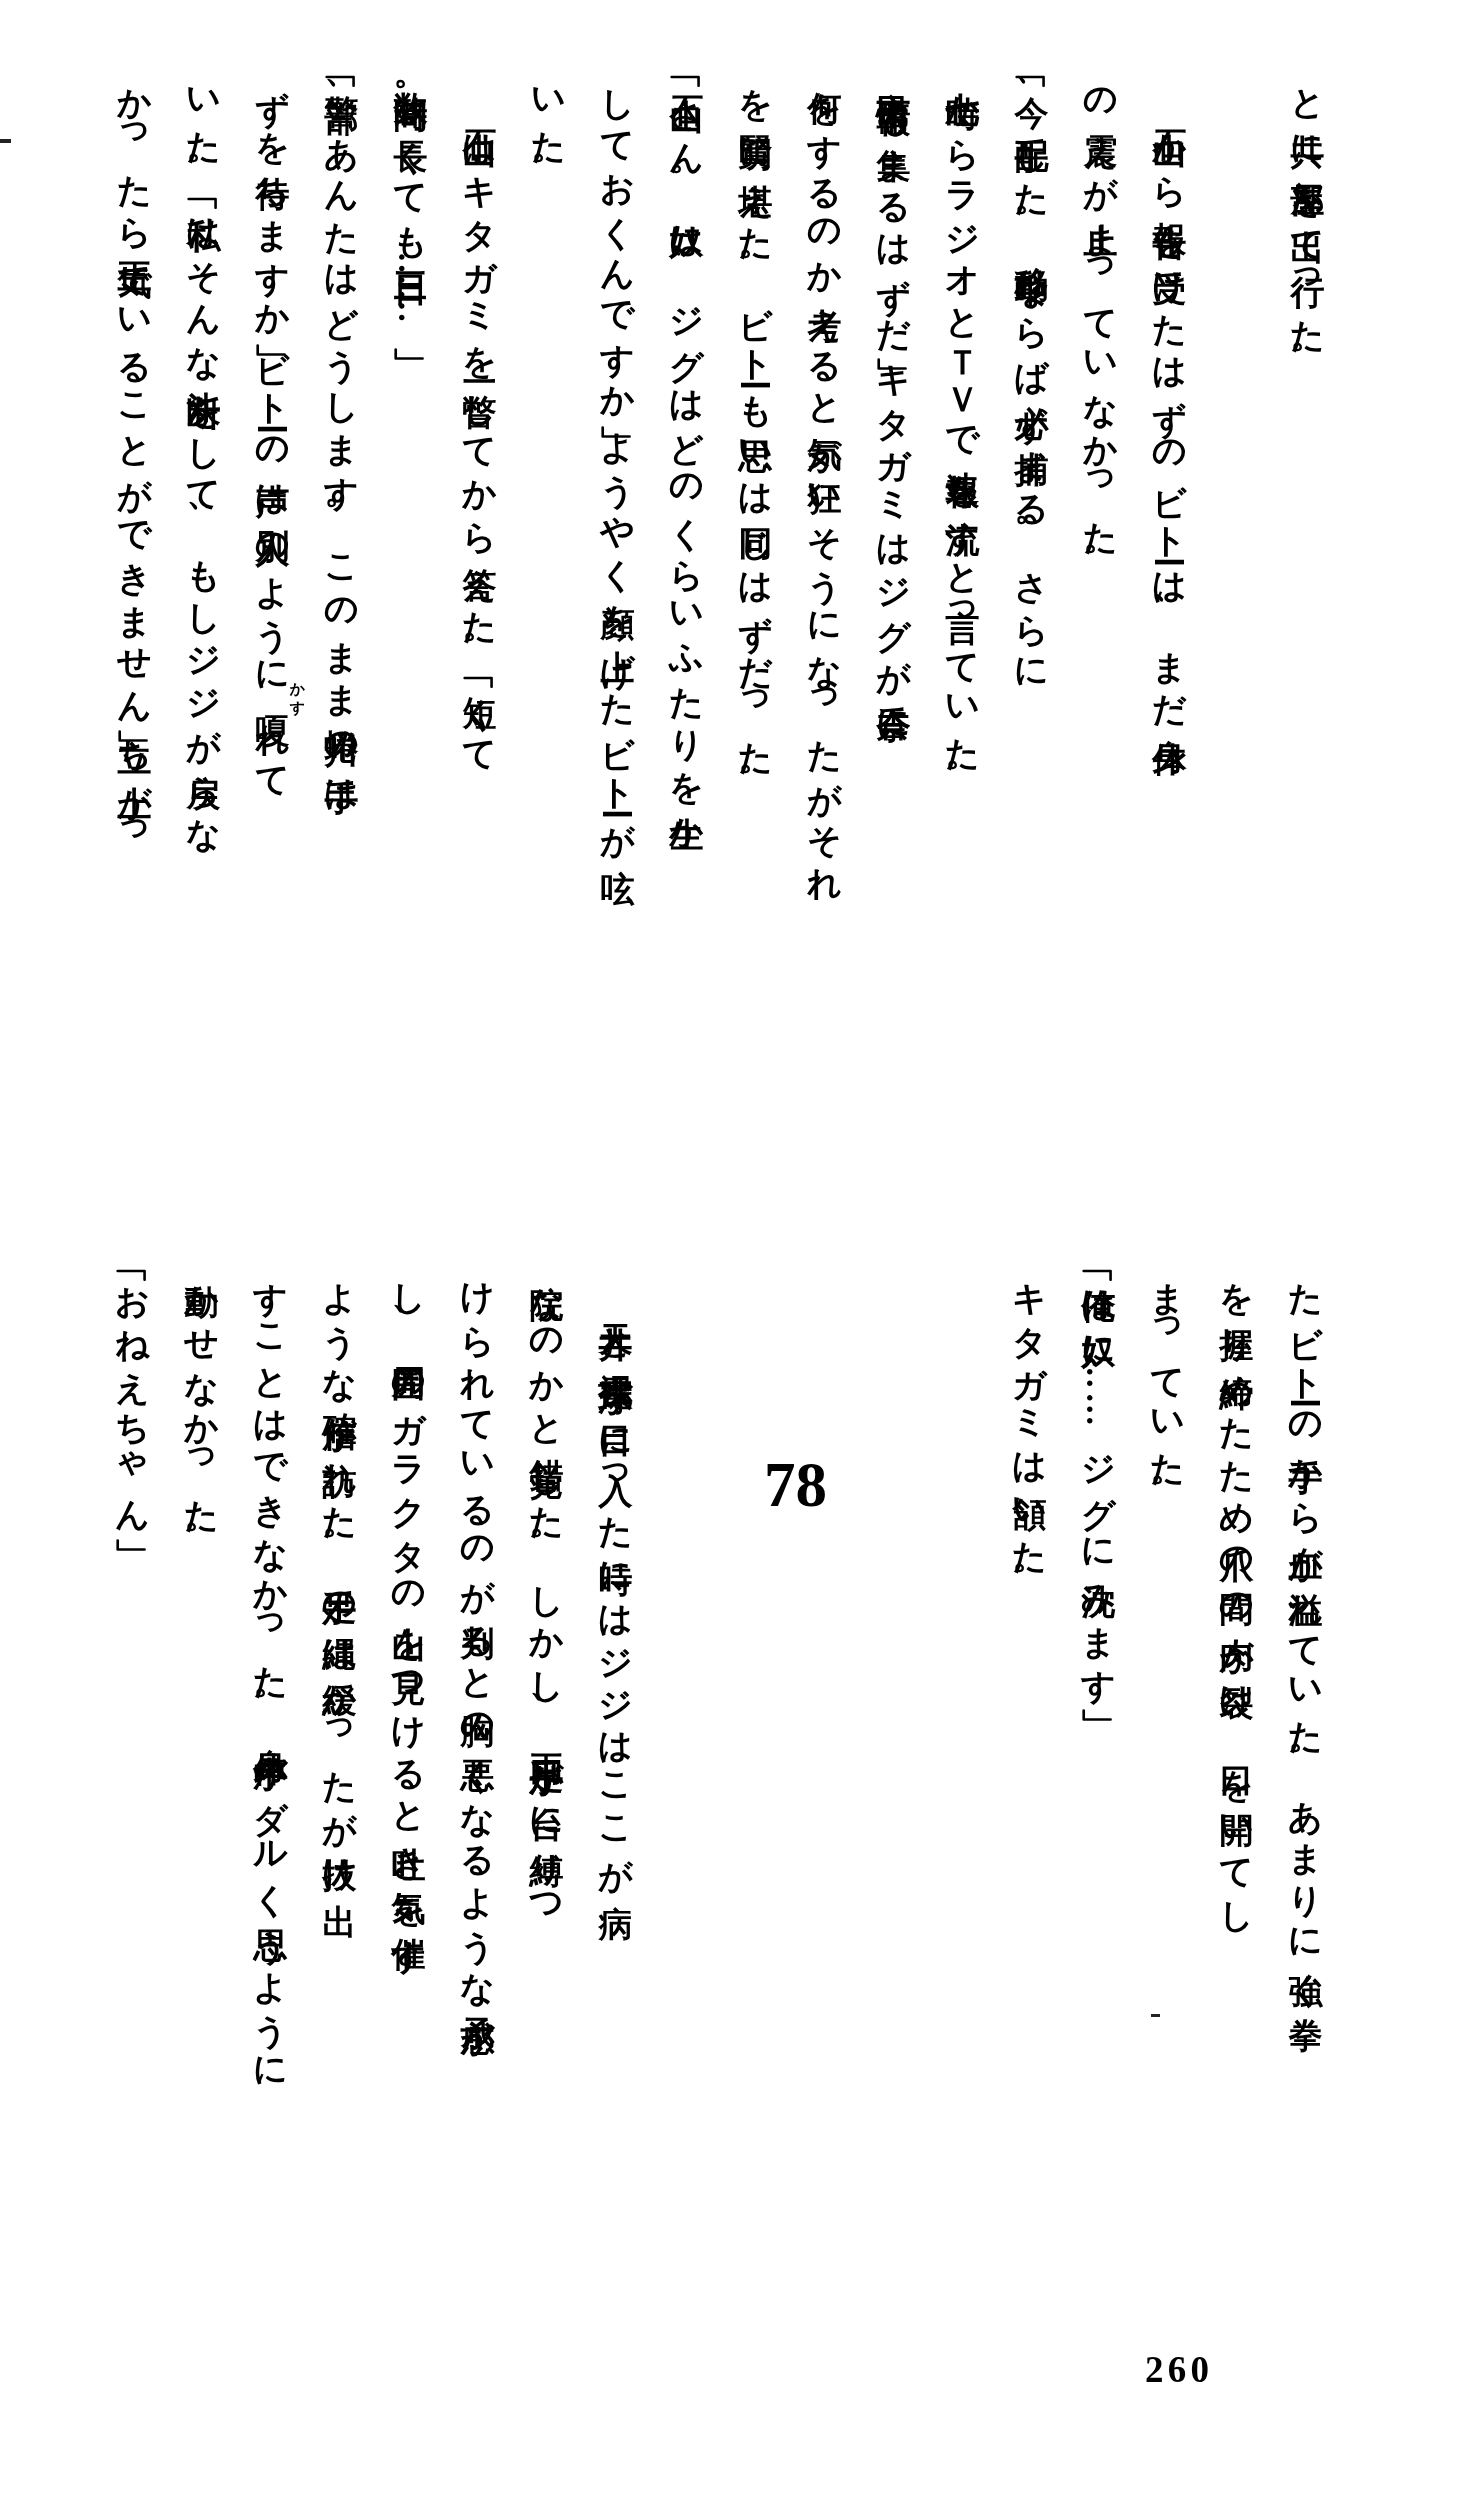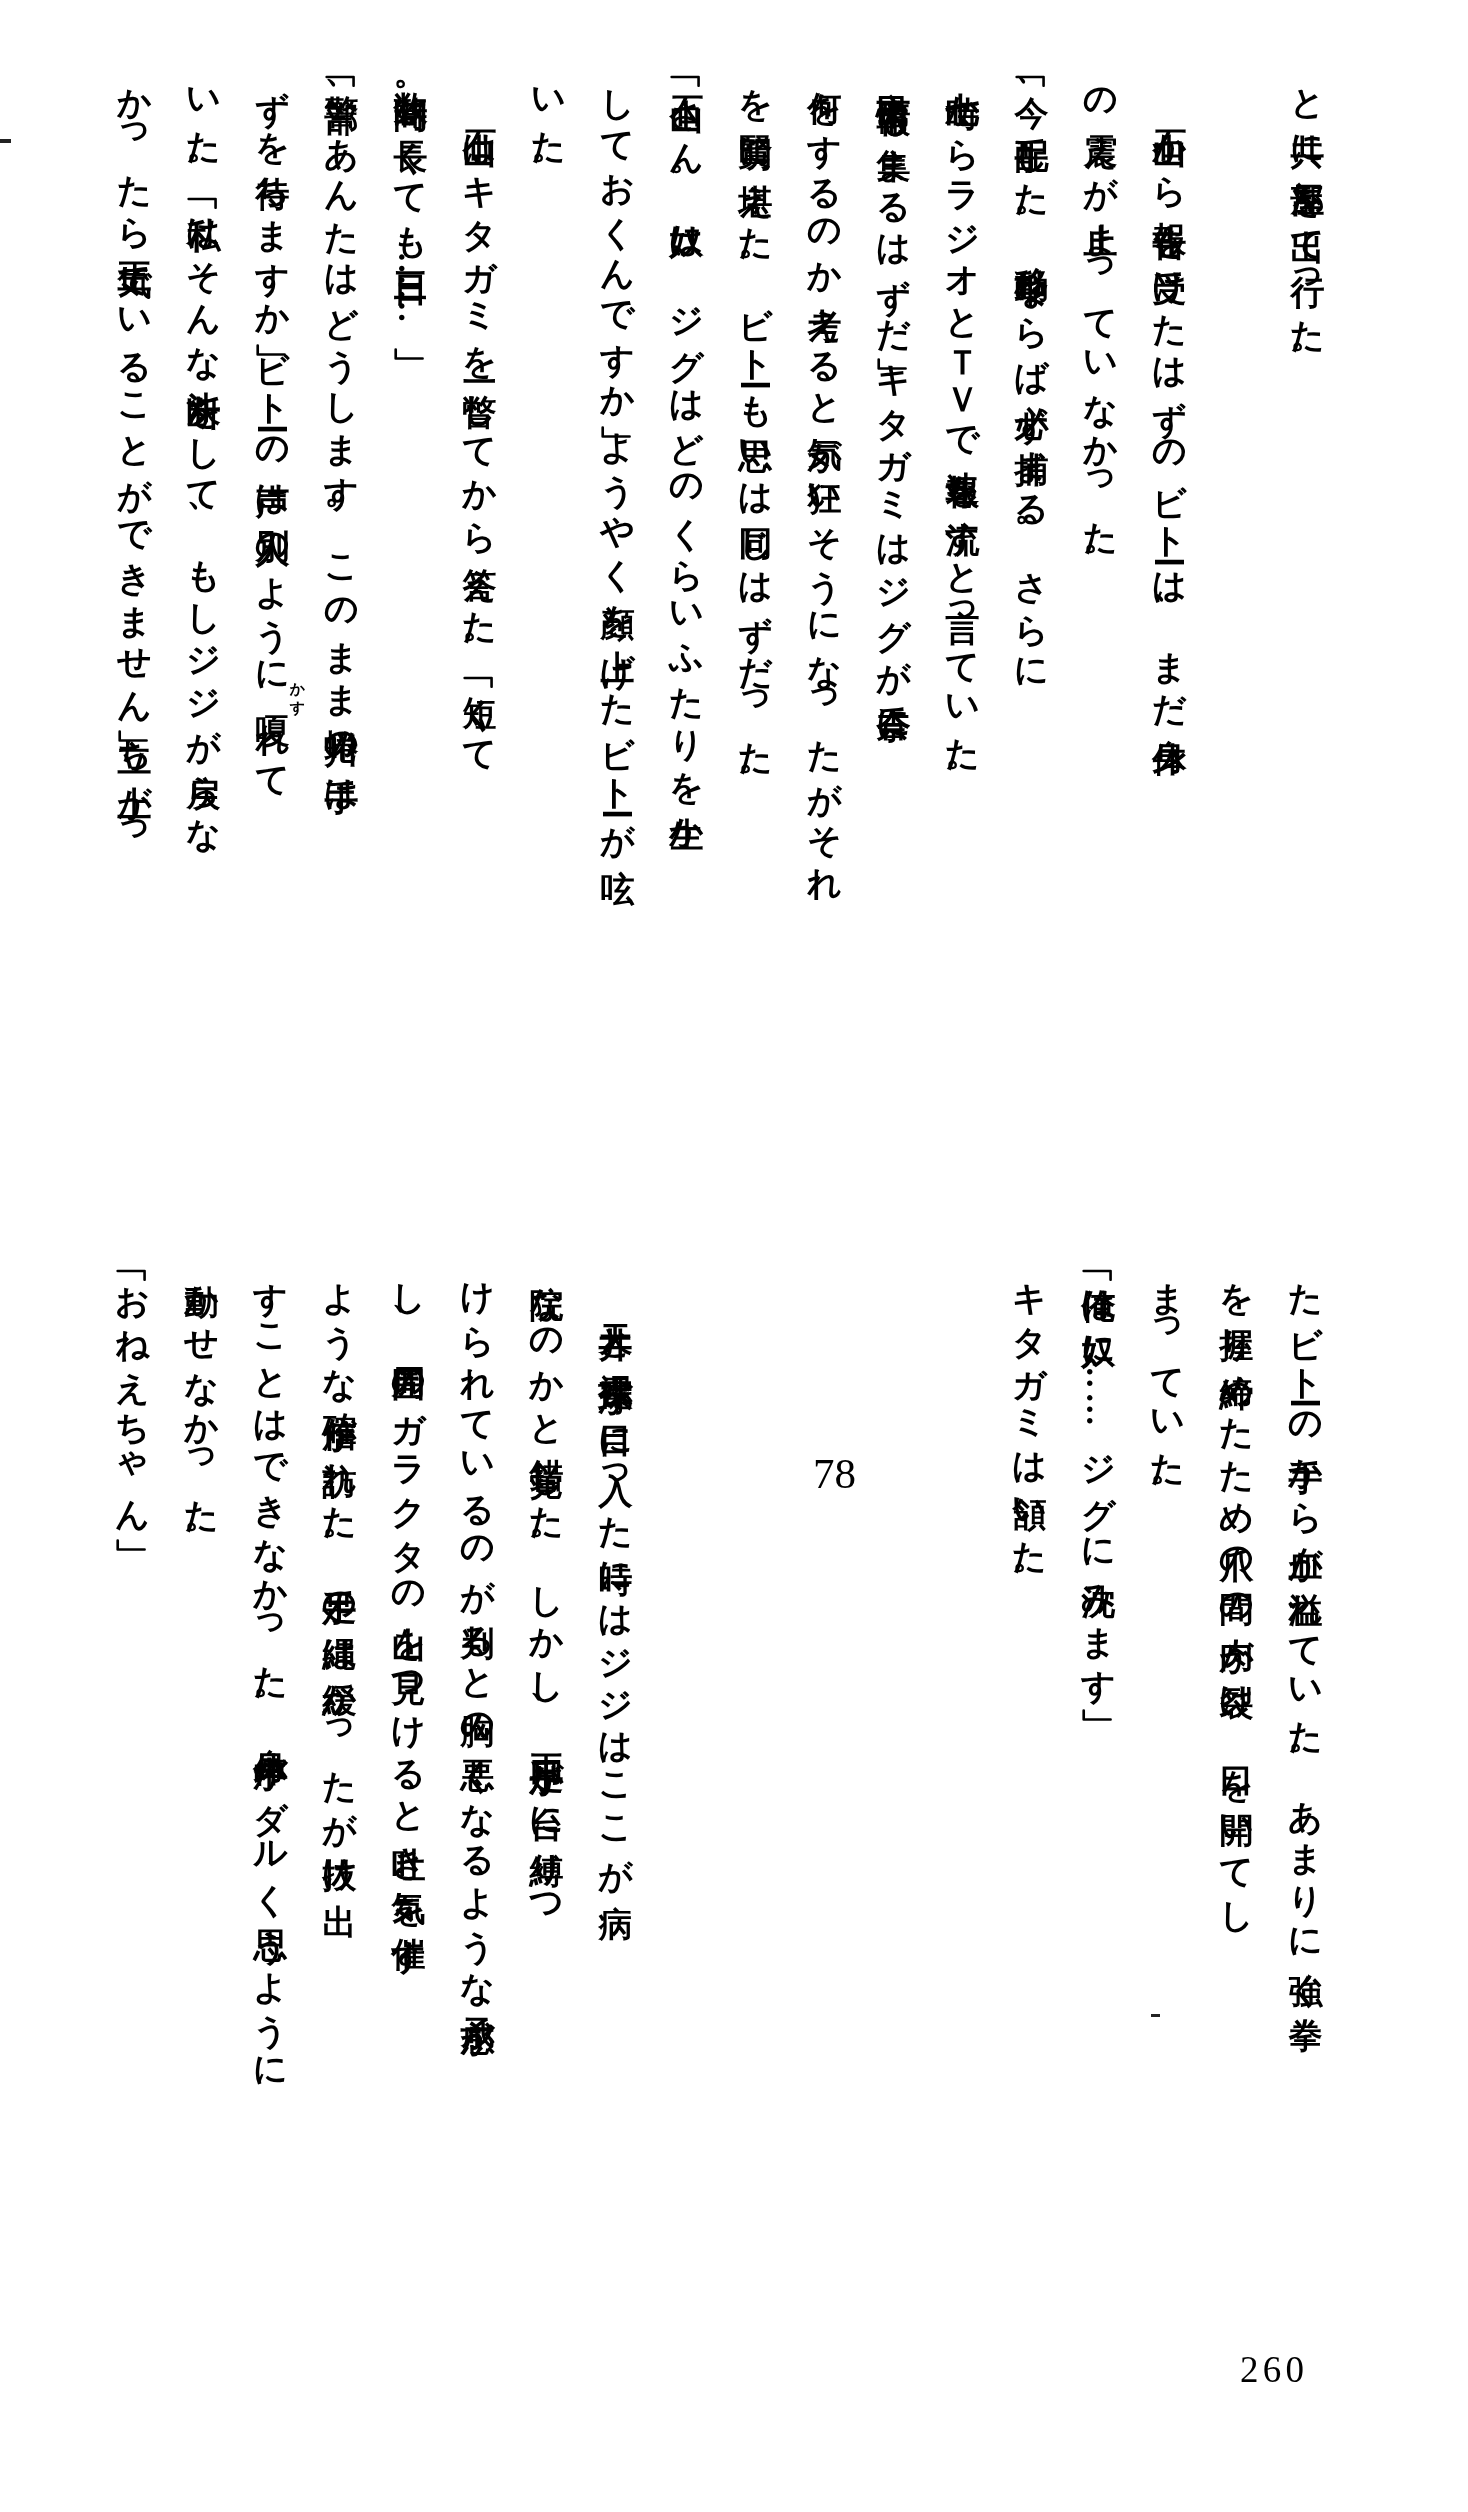--- a/index.html
+++ b/index.html
@@ -31,31 +31,31 @@
   rt {
     font-size: 15px;
     font-weight: bold;
     letter-spacing: 0;
   }
   .section-number {
     position: absolute;
     top: 1449px;
     left: 764px;
     width: 92px;
-    text-align: right;
-    font-size: 43px;
-    font-weight: normal;
+    text-align: left;
+    font-size: 63px;
+    font-weight: bold;
     font-family: "Liberation Serif", "DejaVu Serif", serif;
   }
   .page-number {
     position: absolute;
     top: 2348px;
-    left: 1240px;
+    left: 1145px;
     font-size: 37px;
-    font-weight: normal;
+    font-weight: bold;
     letter-spacing: 4.3px;
     font-family: "Liberation Serif", "DejaVu Serif", serif;
   }
   .speck {
     position: absolute;
     background: #222;
   }
   .speck-1 { left: 0px;    top: 139px;  width: 11.4px; height: 3.6px; }
   .speck-2 { left: 1151px; top: 2014px; width: 9.2px; height: 2.8px; }
 </style>

